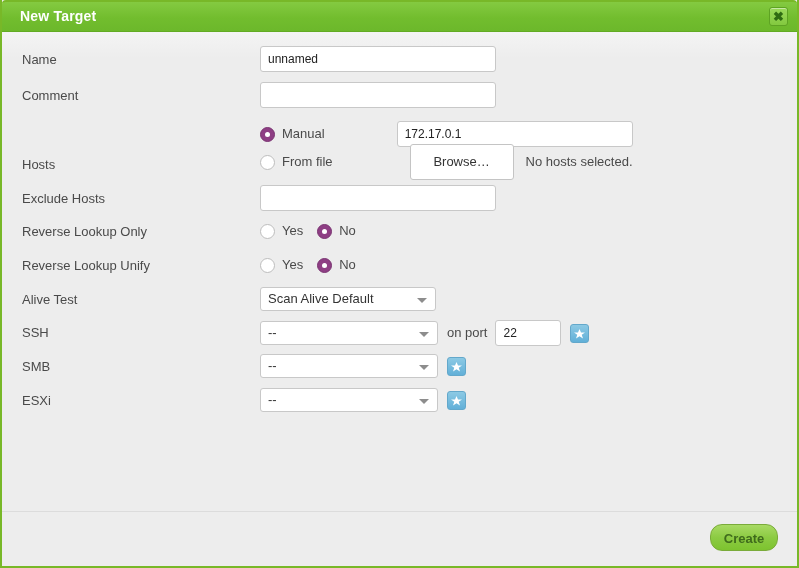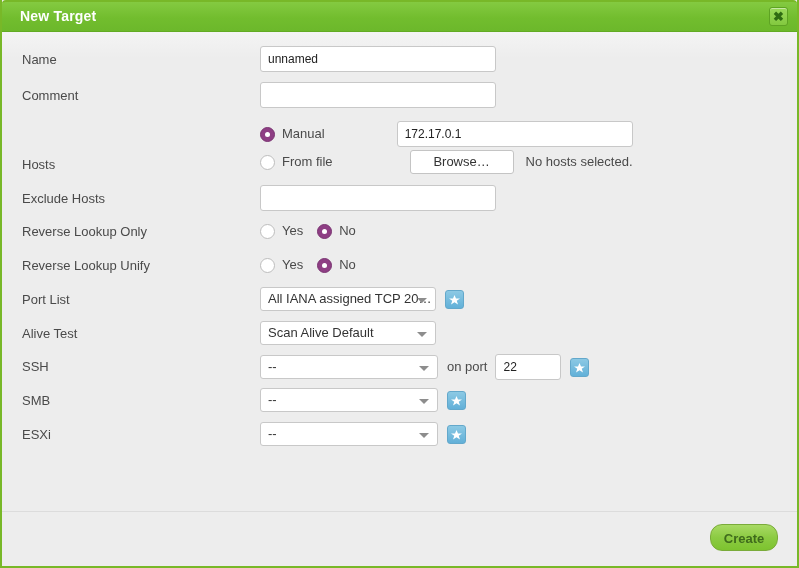--- a/index.html
+++ b/index.html
@@ -210,21 +210,21 @@
     font-size: 13px;
   }
   .radio-label.disabled { color: #c2c2c2; }
 
   .radio-group { display: flex; align-items: center; }
   .radio-group .spacer { width: 14px; }
 
   
   .browse-btn {
     box-sizing: border-box;
-    height: 24px;
+    height: 36px;
     min-width: 104px;
     padding: 0 12px;
     border: 1px solid #c4c4c4;
     border-radius: 3px;
     background: #ffffff;
     color: #333333;
     font-family: "Liberation Sans", sans-serif;
     font-size: 13px;
     line-height: 22px;
     text-align: center;
@@ -340,31 +340,20 @@
       <div class="row-label">Reverse Lookup Unify</div>
       <div class="row-control radio-group" style="height:26px;">
         <span class="radio"></span>
         <span class="radio-label">Yes</span>
         <span class="spacer"></span>
         <span class="radio checked"></span>
         <span class="radio-label">No</span>
       </div>
     </div>
 
-    <div class="row" style="padding-top:6px;">
-      <div class="row-label">Port List</div>
-      <div class="row-control" style="height:26px;">
-        <div class="select select-portlist">All IANA assigned TCP 20…</div>
-        <span class="star-btn">
-          <svg width="13" height="12" viewBox="0 0 24 24" aria-hidden="true">
-            <polygon points="12,2 15,9 23,9 16.5,13.5 19,21 12,16.5 5,21 7.5,13.5 1,9 9,9" fill="#ffffff"></polygon>
-          </svg>
-        </span>
-      </div>
-    </div>
 
     <div class="row" style="padding-top:6px;">
       <div class="row-label">Alive Test</div>
       <div class="row-control" style="height:26px;">
         <div class="select select-alive">Scan Alive Default</div>
       </div>
     </div>
 
 
     <div class="row" style="padding-top:5px;">

